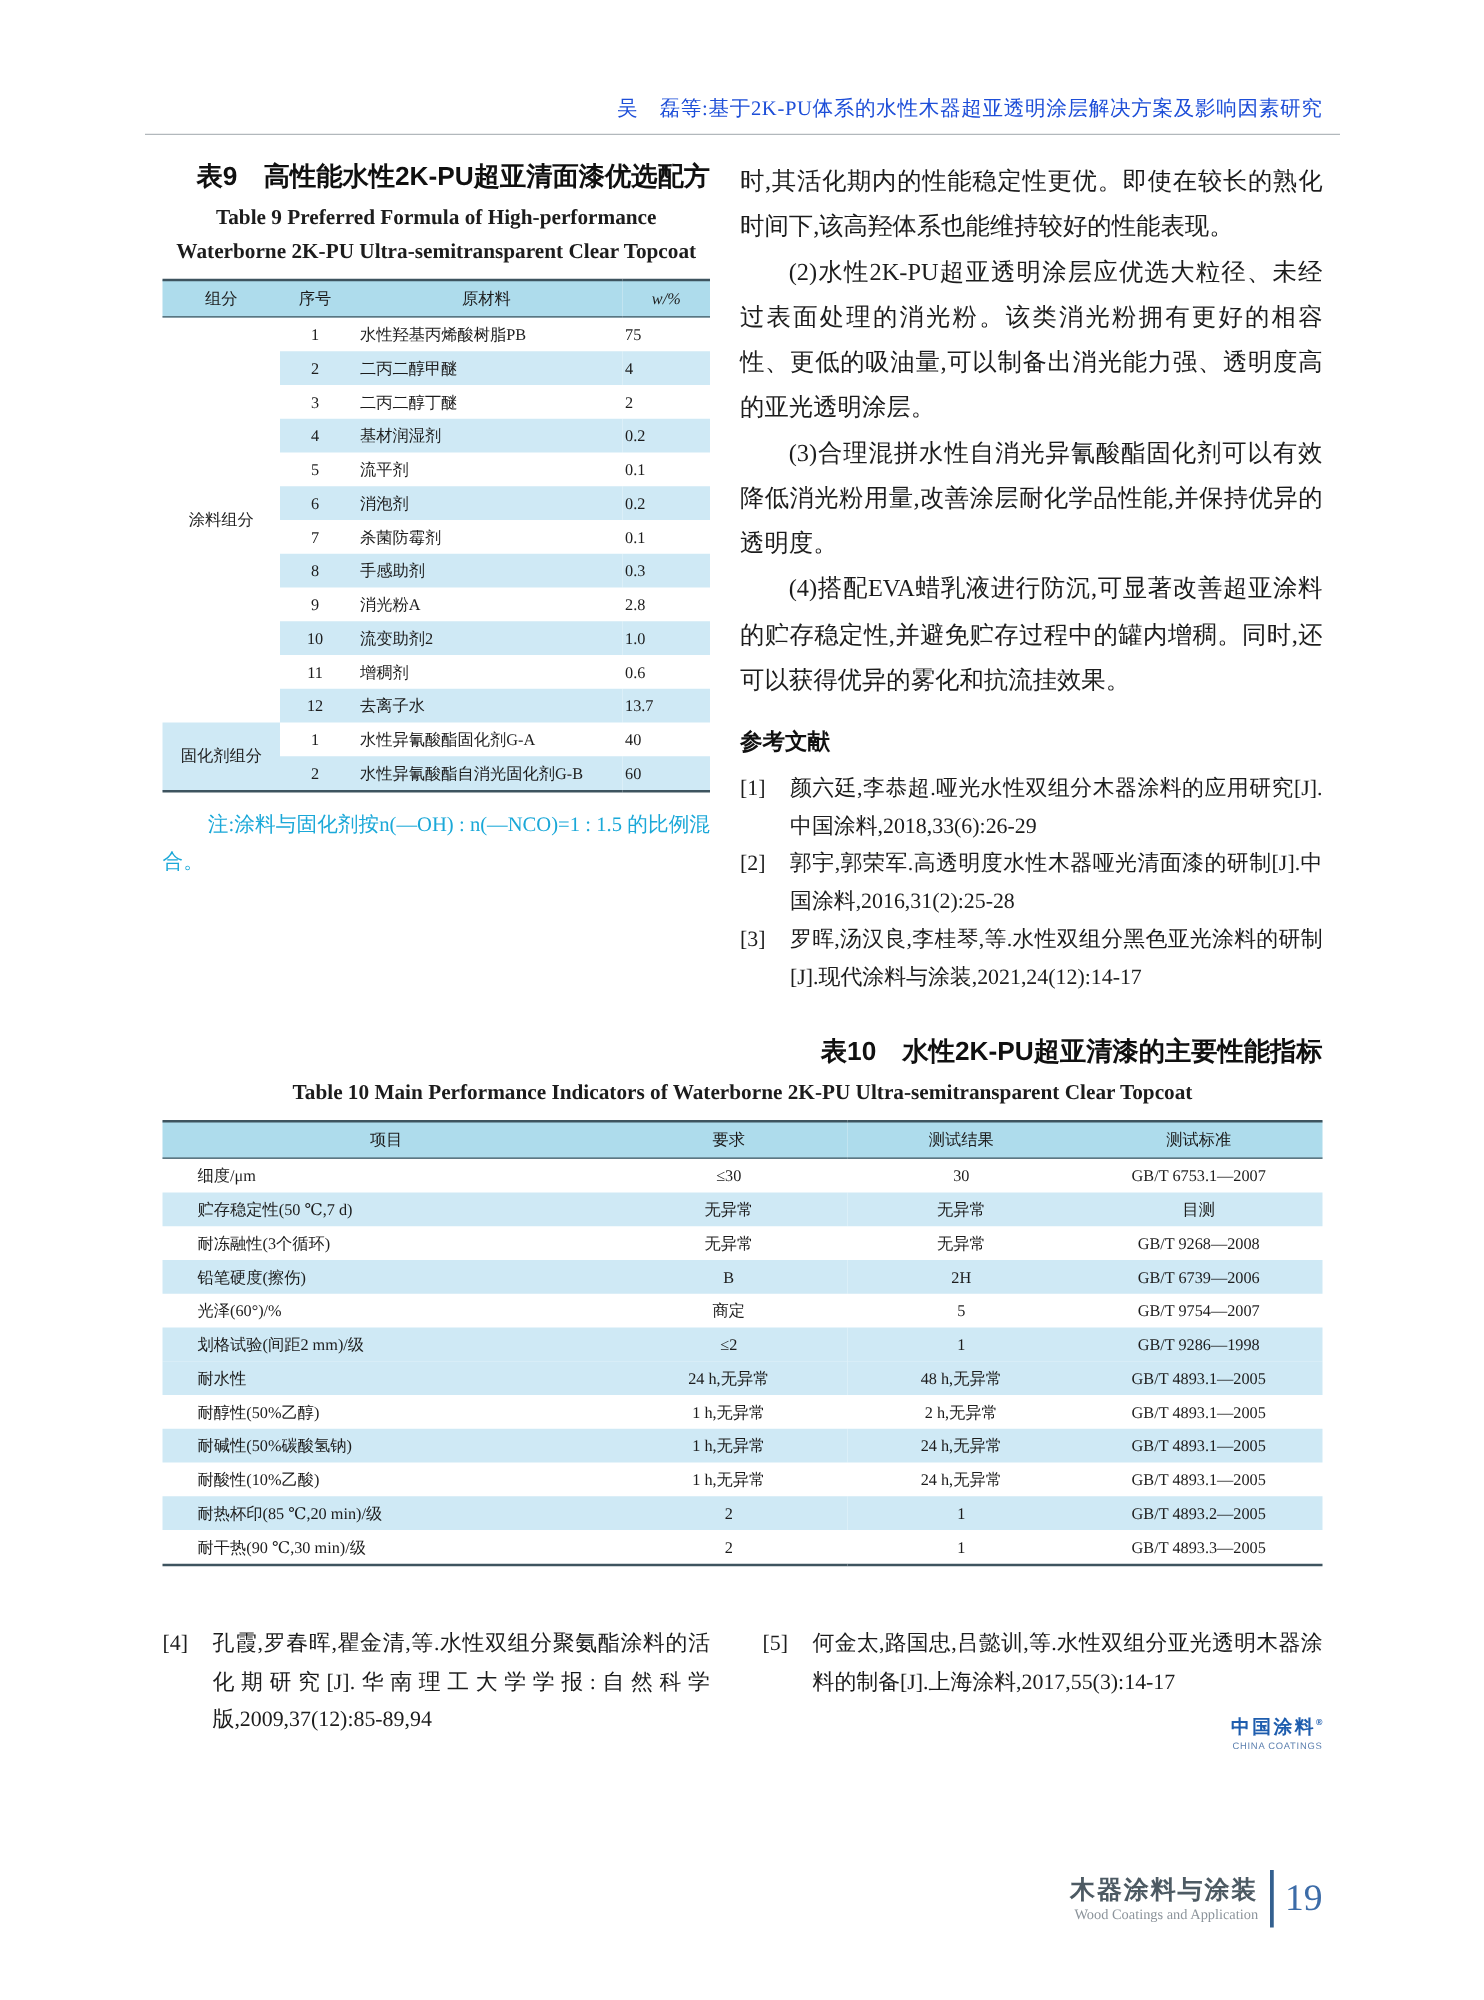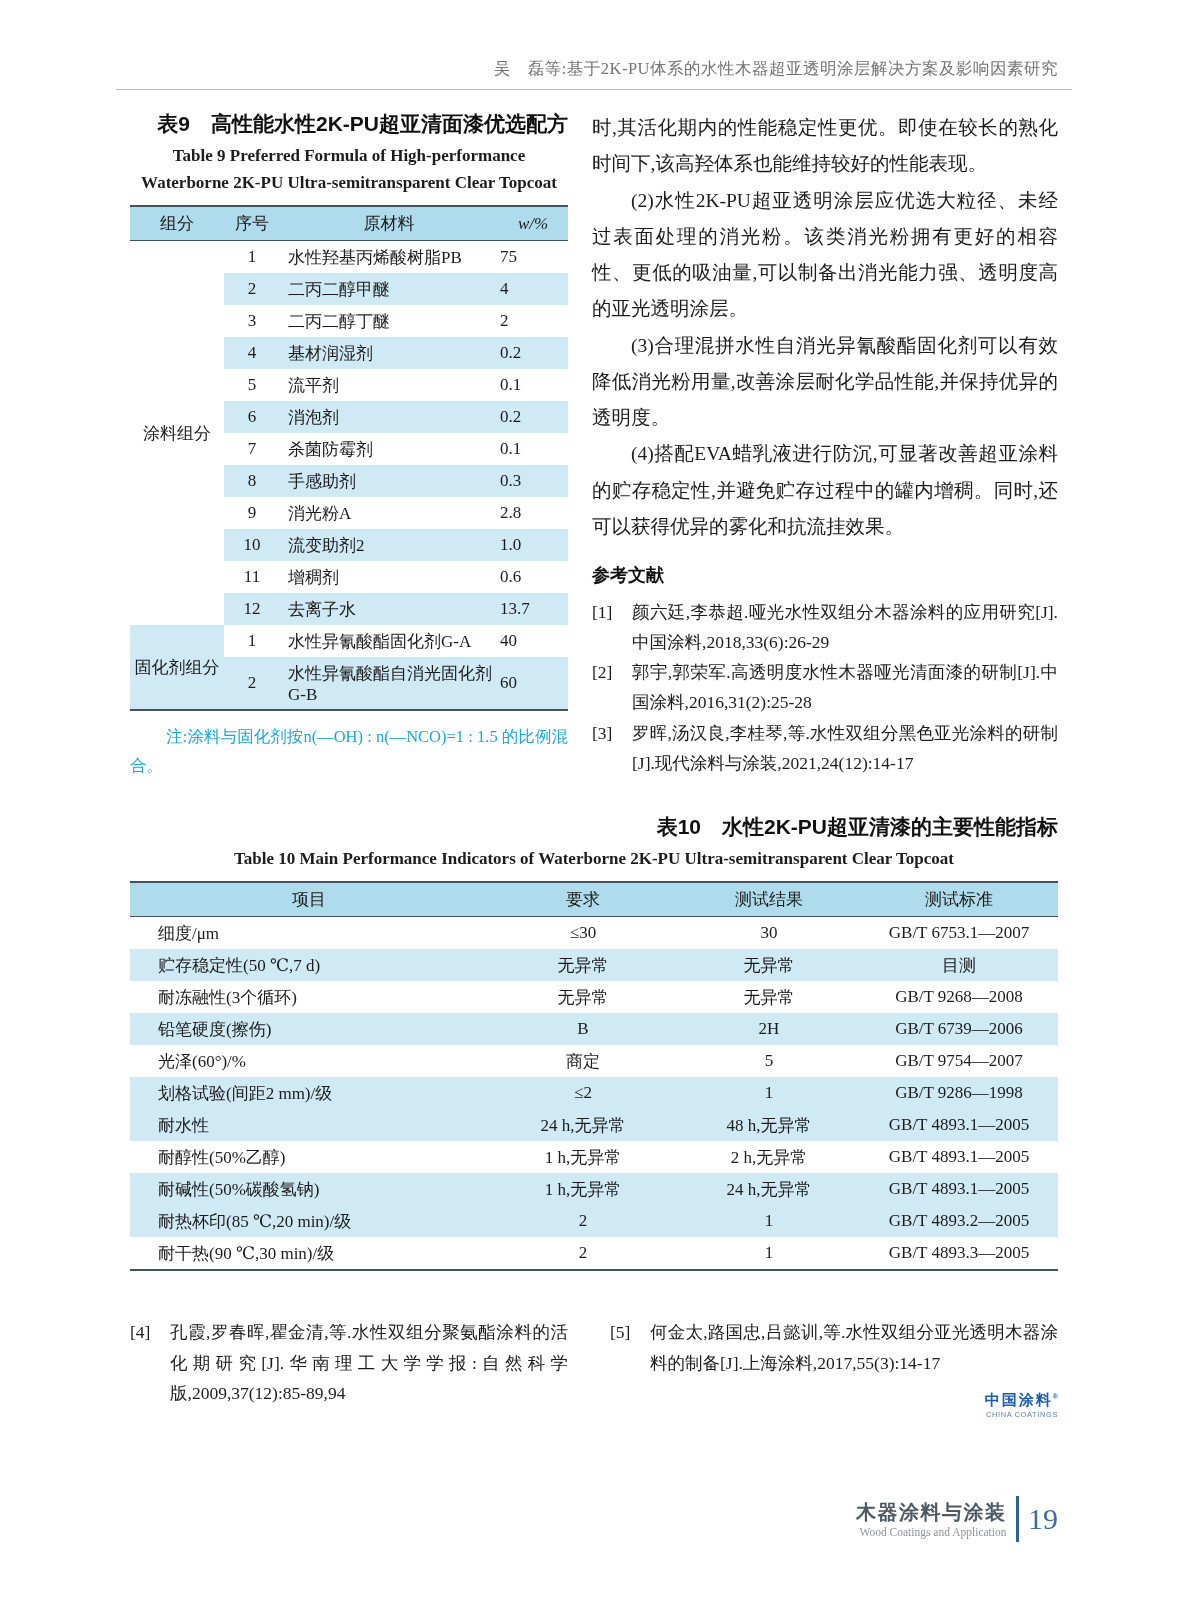--- a/index.html
+++ b/index.html
@@ -5,39 +5,39 @@
   html,body { margin:0; padding:0; }
   body {
     width:1187px; height:1600px; background:#ffffff; position:relative;
     font-family:"Liberation Serif","DejaVu Serif",serif; color:#1c1c1c;
     overflow:hidden;
   }
   .content { margin:0 129px 0 130px; }
 
   
   .running-head {
-    padding-top:58px; text-align:right; font-size:16.5px; color:#737373;
+    padding-top:76px; text-align:right; font-size:16.5px; color:#1d4ed8;
     line-height:22px; letter-spacing:0.5px;
   }
   .head-rule { border:none; border-top:1.5px solid #b2b8bc; margin:9px -14px 0 -14px; }
 
   
   .columns { display:flex; gap:24px; margin-top:20px; }
   .col-left { flex:0 0 438px; width:438px; }
   .col-right { flex:1; min-width:0; }
 
   .tbl-title-zh {
     text-align:right; font-family:"Liberation Sans","DejaVu Sans",sans-serif;
     font-weight:bold; font-size:21px; color:#101010; line-height:1.35;
   }
   .tbl-title-en { text-align:center; font-weight:bold; font-size:17px; margin-top:5px; line-height:1.55; }
 
   table { border-collapse:collapse; width:100%; }
   .tbl {
-    margin-top:9px; font-size:17px;
+    margin-top:9px; font-size:13px;
     border-top:2.2px solid #3e545f; border-bottom:2.2px solid #3e545f;
   }
   .tbl thead th {
     background:#aedcec; font-weight:normal; text-align:center;
     padding:5px 2px; border-bottom:1.2px solid #3e545f;
   }
   .tbl td { padding:4.5px 2px; }
   .shaded { background:#cfe9f5; }
   .ital { font-style:italic; }
 
@@ -298,20 +298,26 @@
             <td class="c-center">2 h,无异常</td>
             <td class="c-center">GB/T 4893.1—2005</td>
           </tr>
           <tr>
             <td class="c-item shaded">耐碱性(50%碳酸氢钠)</td>
             <td class="c-center shaded">1 h,无异常</td>
             <td class="c-center shaded">24 h,无异常</td>
             <td class="c-center shaded">GB/T 4893.1—2005</td>
           </tr>
           <tr>
+            <td class="c-item">耐酸性(10%乙酸)</td>
+            <td class="c-center">1 h,无异常</td>
+            <td class="c-center">24 h,无异常</td>
+            <td class="c-center">GB/T 4893.1—2005</td>
+          </tr>
+          <tr>
             <td class="c-item shaded">耐热杯印(85 ℃,20 min)/级</td>
             <td class="c-center shaded">2</td>
             <td class="c-center shaded">1</td>
             <td class="c-center shaded">GB/T 4893.2—2005</td>
           </tr>
           <tr>
             <td class="c-item">耐干热(90 ℃,30 min)/级</td>
             <td class="c-center">2</td>
             <td class="c-center">1</td>
             <td class="c-center">GB/T 4893.3—2005</td>

